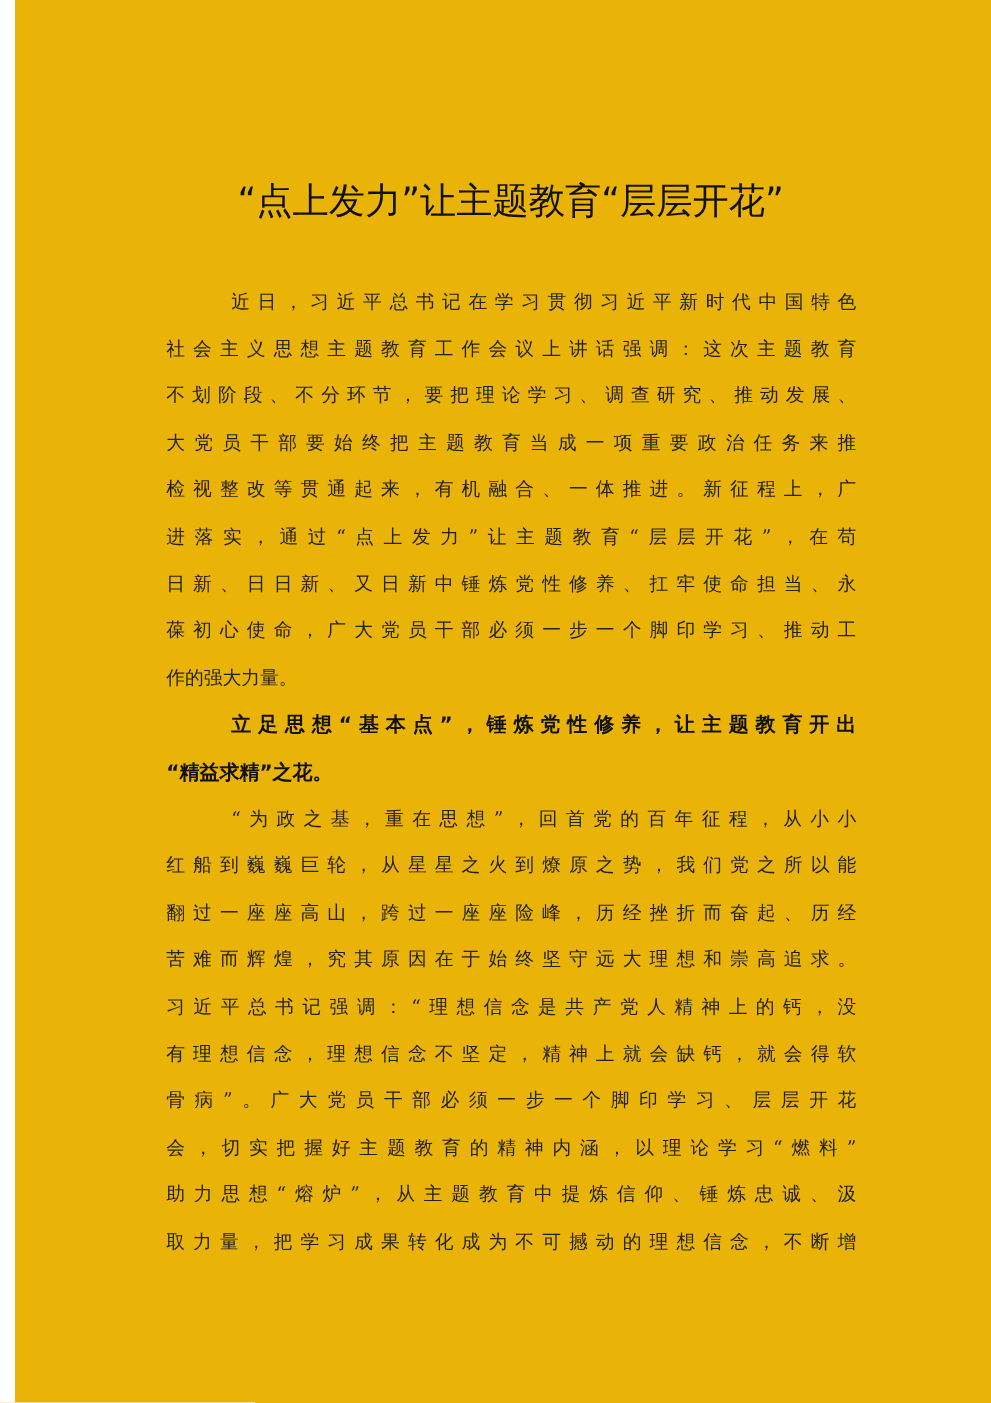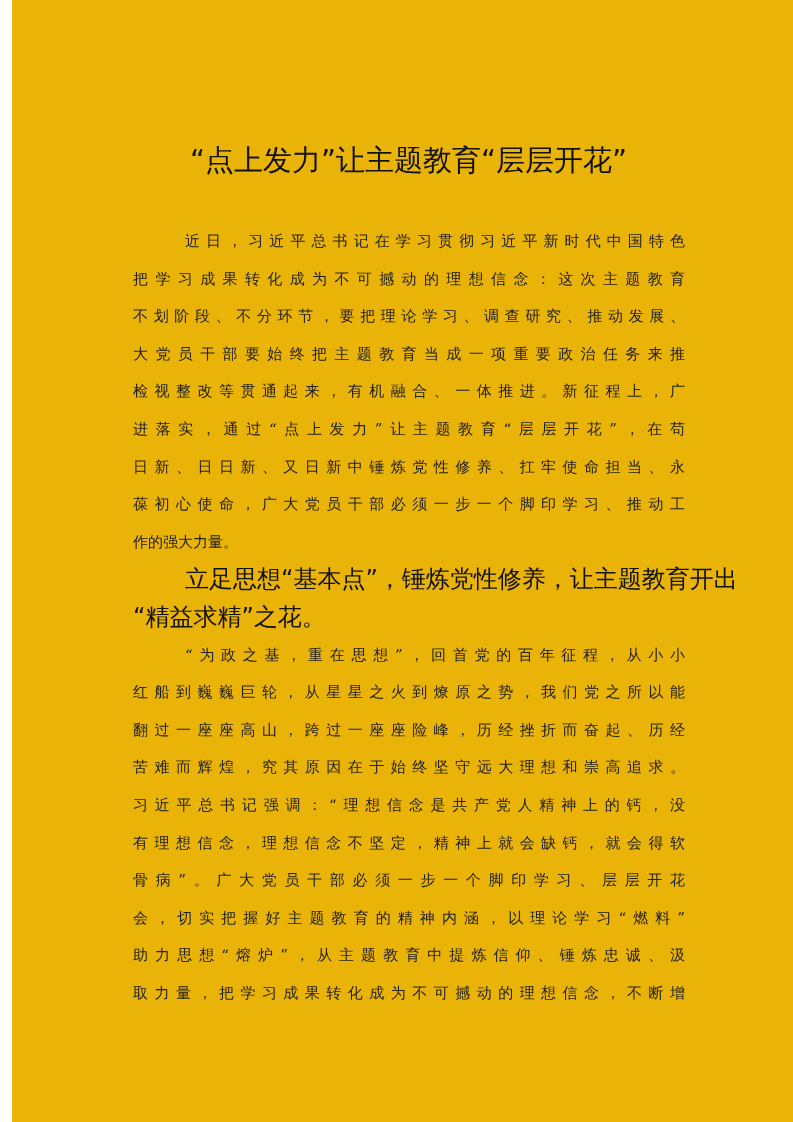--- a/index.html
+++ b/index.html
@@ -14,33 +14,33 @@
     position: absolute; left: 121px; top: 223px; width: 552px;
     font-family: "DejaVu Serif", serif; color: #222;
   }
   .line {
     height: 37.6px; line-height: 37.6px; font-size: 15px;
     white-space: nowrap; text-align: justify; text-align-last: justify;
     letter-spacing: 0;
   }
   .line.last { text-align-last: left; }
   .line.indent { padding-left: 52px; }
-  .line.bold { font-family: "DejaVu Sans", sans-serif; font-weight: normal; color: #111; font-size: 24px; }
+  .line.bold { font-family: "DejaVu Sans", sans-serif; font-weight: bold; color: #111; font-size: 16px; }
 </style>
 </head>
 <body>
 
 <div class="page">
   <div class="title">“点上发力”让主题教育“层层开花”</div>
 
   <div class="body">
 
     <div>
       <div class="line indent">近日，习近平总书记在学习贯彻习近平新时代中国特色</div>
-      <div class="line">把学习成果转化成为不可撼动的理想信念：这次主题教育</div>
+      <div class="line">社会主义思想主题教育工作会议上讲话强调：这次主题教育</div>
       <div class="line">不划阶段、不分环节，要把理论学习、调查研究、推动发展、</div>
       <div class="line">大党员干部要始终把主题教育当成一项重要政治任务来推</div>
       <div class="line">检视整改等贯通起来，有机融合、一体推进。新征程上，广</div>
       <div class="line">进落实，通过“点上发力”让主题教育“层层开花”，在苟</div>
       <div class="line">日新、日日新、又日新中锤炼党性修养、扛牢使命担当、永</div>
       <div class="line">葆初心使命，广大党员干部必须一步一个脚印学习、推动工</div>
       <div class="line last">作的强大力量。</div>
     </div>
 
     <div>

